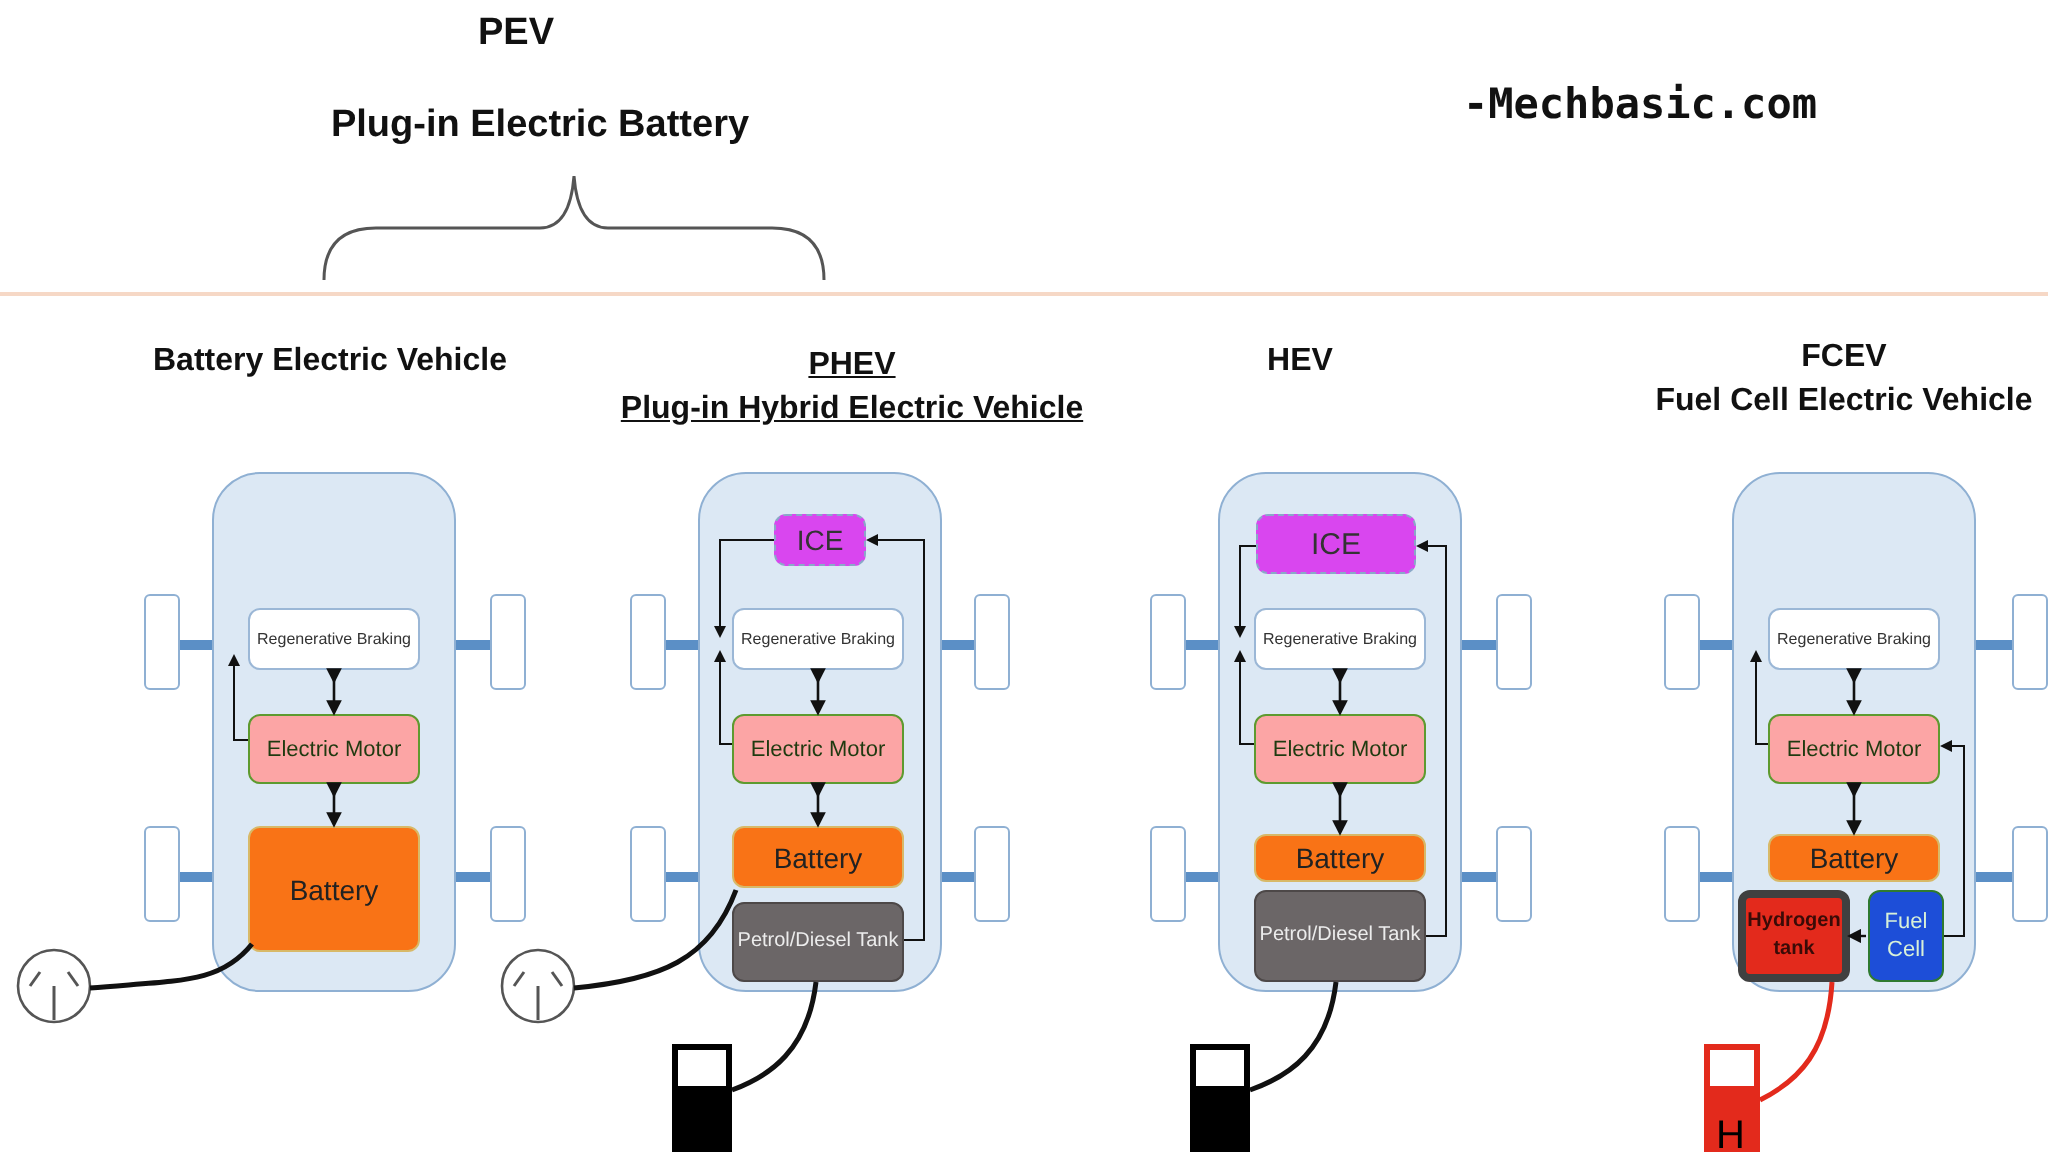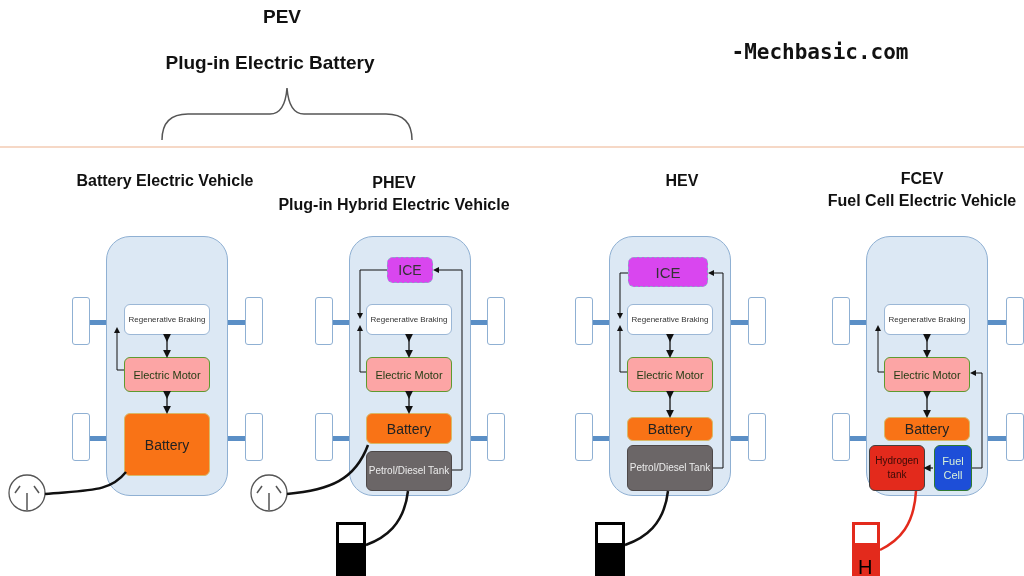--- a/index.html
+++ b/index.html
@@ -1,30 +1,30 @@
 <!DOCTYPE html>
 <html><head>
 <meta charset="utf-8">
 <style>
   html,body{margin:0;padding:0;background:#ffffff;}
   body{width:1024px;height:576px;overflow:hidden;position:relative;font-family:"Liberation Sans","DejaVu Sans",sans-serif;}
   .abs{position:absolute;}
   .title-bold{font-weight:bold;color:#111;text-align:center;white-space:nowrap;}
-  #pev-acronym{left:222px;top:6px;width:120px;font-size:19px;}
+  #pev-acronym{left:198px;top:6px;width:120px;font-size:19px;}
   #pev-full{left:140px;top:52px;width:260px;font-size:19px;}
   #brand{left:700px;top:40px;width:240px;font-size:21px;font-weight:bold;font-family:"DejaVu Sans Mono","Liberation Mono",monospace;color:#111;text-align:center;}
   #divider{left:0;top:146px;width:1024px;height:2px;background:#f6d8c6;}
   .col-title{font-size:16px;line-height:22px;}
   .box{position:absolute;box-sizing:border-box;display:flex;align-items:center;justify-content:center;text-align:center;border-radius:6px;font-family:"Liberation Sans",sans-serif;}
   .regen{background:#ffffff;border:1px solid #9bb7d6;color:#333;font-size:8px;line-height:11px;}
   .motor{background:#fca5a5;border:1px solid #5e9a2f;color:#1f3a10;font-size:11px;line-height:14px;}
   .battery{background:#f97316;border:1px solid #d8b968;color:#222;}
   .ice{background:#d946ef;border:1px dashed #8aa8c8;color:#333;font-size:14px;}
   .tank{background:#6b6667;border:1px solid #4d4848;color:#ececec;font-size:10px;line-height:14px;text-align:right;}
-  .h2tank{background:#e32a1c;border:1px solid #404040;color:#3a0b07;font-size:10px;font-weight:normal;line-height:14px;}
+  .h2tank{background:#e32a1c;border:4px solid #404040;color:#3a0b07;font-size:10px;font-weight:bold;line-height:14px;}
   .fuelcell{background:#1d4ed8;border:1px solid #2f7a30;color:#d8f0d8;font-size:11px;line-height:14px;}
   .body-shell{position:absolute;background:#dce8f4;border:1.5px solid #8fb0d3;border-radius:24px;box-sizing:border-box;}
   .wheel{position:absolute;width:18px;height:48px;background:#fff;border:1.5px solid #8fb0d3;border-radius:3px;box-sizing:border-box;}
   .axle{position:absolute;height:5px;background:#5b8fc6;}
   svg.overlay{position:absolute;left:0;top:0;}
   .oil-label{font-family:"Liberation Sans",sans-serif;font-size:18px;color:#fff;}
 </style>
 </head>
 <body>
 
@@ -32,25 +32,25 @@
 <div id="pev-full" class="abs title-bold">Plug-in Electric Battery</div>
 <svg class="overlay" width="1024" height="576" style="pointer-events:none">
   <path d="M162 140 Q162 114 188 114 L270 114 Q285 114 287 88 Q289 114 304 114 L386 114 Q412 114 412 140" fill="none" stroke="#555" stroke-width="1.5"></path>
 </svg>
 <div id="brand" class="abs">-Mechbasic.com</div>
 <div id="divider" class="abs"></div>
 
 <div class="abs title-bold col-title" style="left:55px;top:170px;width:220px;">
   <div>Battery Electric Vehicle</div>
 </div>
-<div class="abs title-bold col-title" style="left:264px;top:172px;width:260px;">
+<div class="abs title-bold col-title" style="left:296px;top:172px;width:260px;text-decoration:underline;">
   <div>PHEV</div>
   <div>Plug-in Hybrid Electric Vehicle</div>
 </div>
-<div class="abs title-bold col-title" style="left:572px;top:170px;width:220px;text-align:center;">
+<div class="abs title-bold col-title" style="left:540px;top:170px;width:220px;text-align:center;">
   <div>HEV</div>
 </div>
 <div class="abs title-bold col-title" style="left:810px;top:168px;width:224px;">
   <div>FCEV</div>
   <div>Fuel Cell Electric Vehicle</div>
 </div>
 
 <div>
   <div class="axle" style="left:88px;top:320px;width:160px;"></div>
   <div class="axle" style="left:88px;top:436px;width:160px;"></div>

